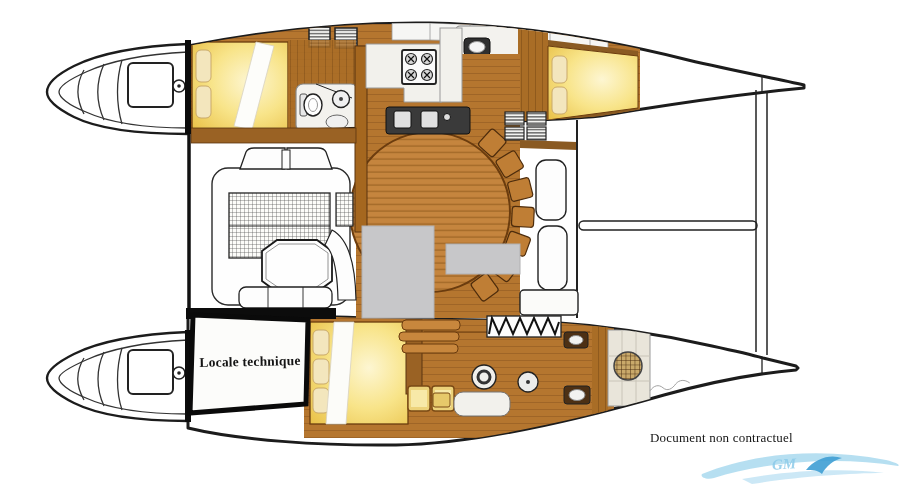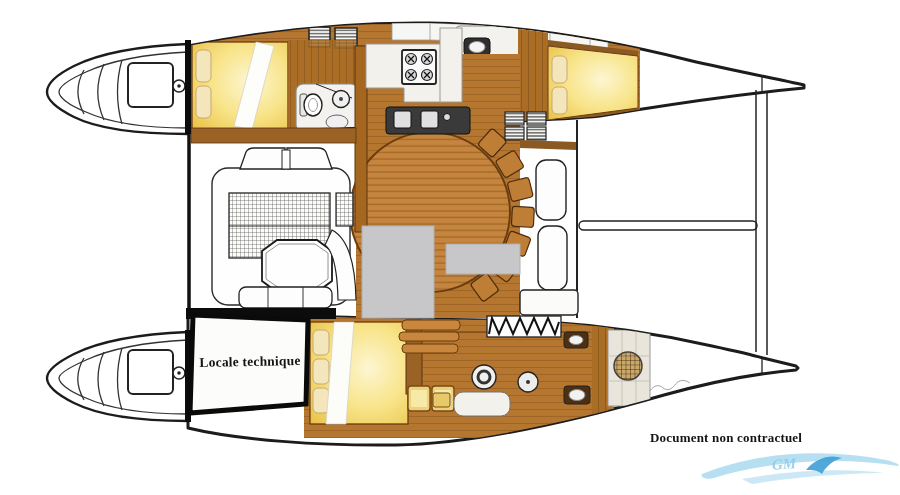--- a/index.html
+++ b/index.html
@@ -3,21 +3,21 @@
 <meta charset="utf-8">
 <style>
   html,body{margin:0;padding:0;background:#ffffff;}
   #stage{position:relative;width:900px;height:495px;background:#ffffff;overflow:hidden;
          font-family:"Liberation Serif", serif;}
   #stage svg{position:absolute;left:0;top:0;}
   .overlay{position:absolute;color:#141414;}
   #locale-label{left:194px;top:318px;width:112px;height:88px;display:flex;align-items:center;
     justify-content:center;font-weight:bold;font-size:13.5px;letter-spacing:.2px;
     transform:rotate(-1.2deg);text-align:center;}
-  #disclaimer-label{left:650px;top:430px;width:170px;font-weight:bold;font-size:13px;
+  #disclaimer-label{left:650px;top:430px;width:170px;font-weight:normal;font-size:13px;
     letter-spacing:.2px;}
   #logo-text{left:772px;top:456px;font-style:italic;font-weight:bold;font-size:15px;
     color:#8ccbe9;transform:rotate(-3deg);opacity:.85;}
 </style>
 </head>
 <body>
 
 <div id="stage">
 <svg width="900" height="495" viewBox="0 0 900 495">
   <defs>

